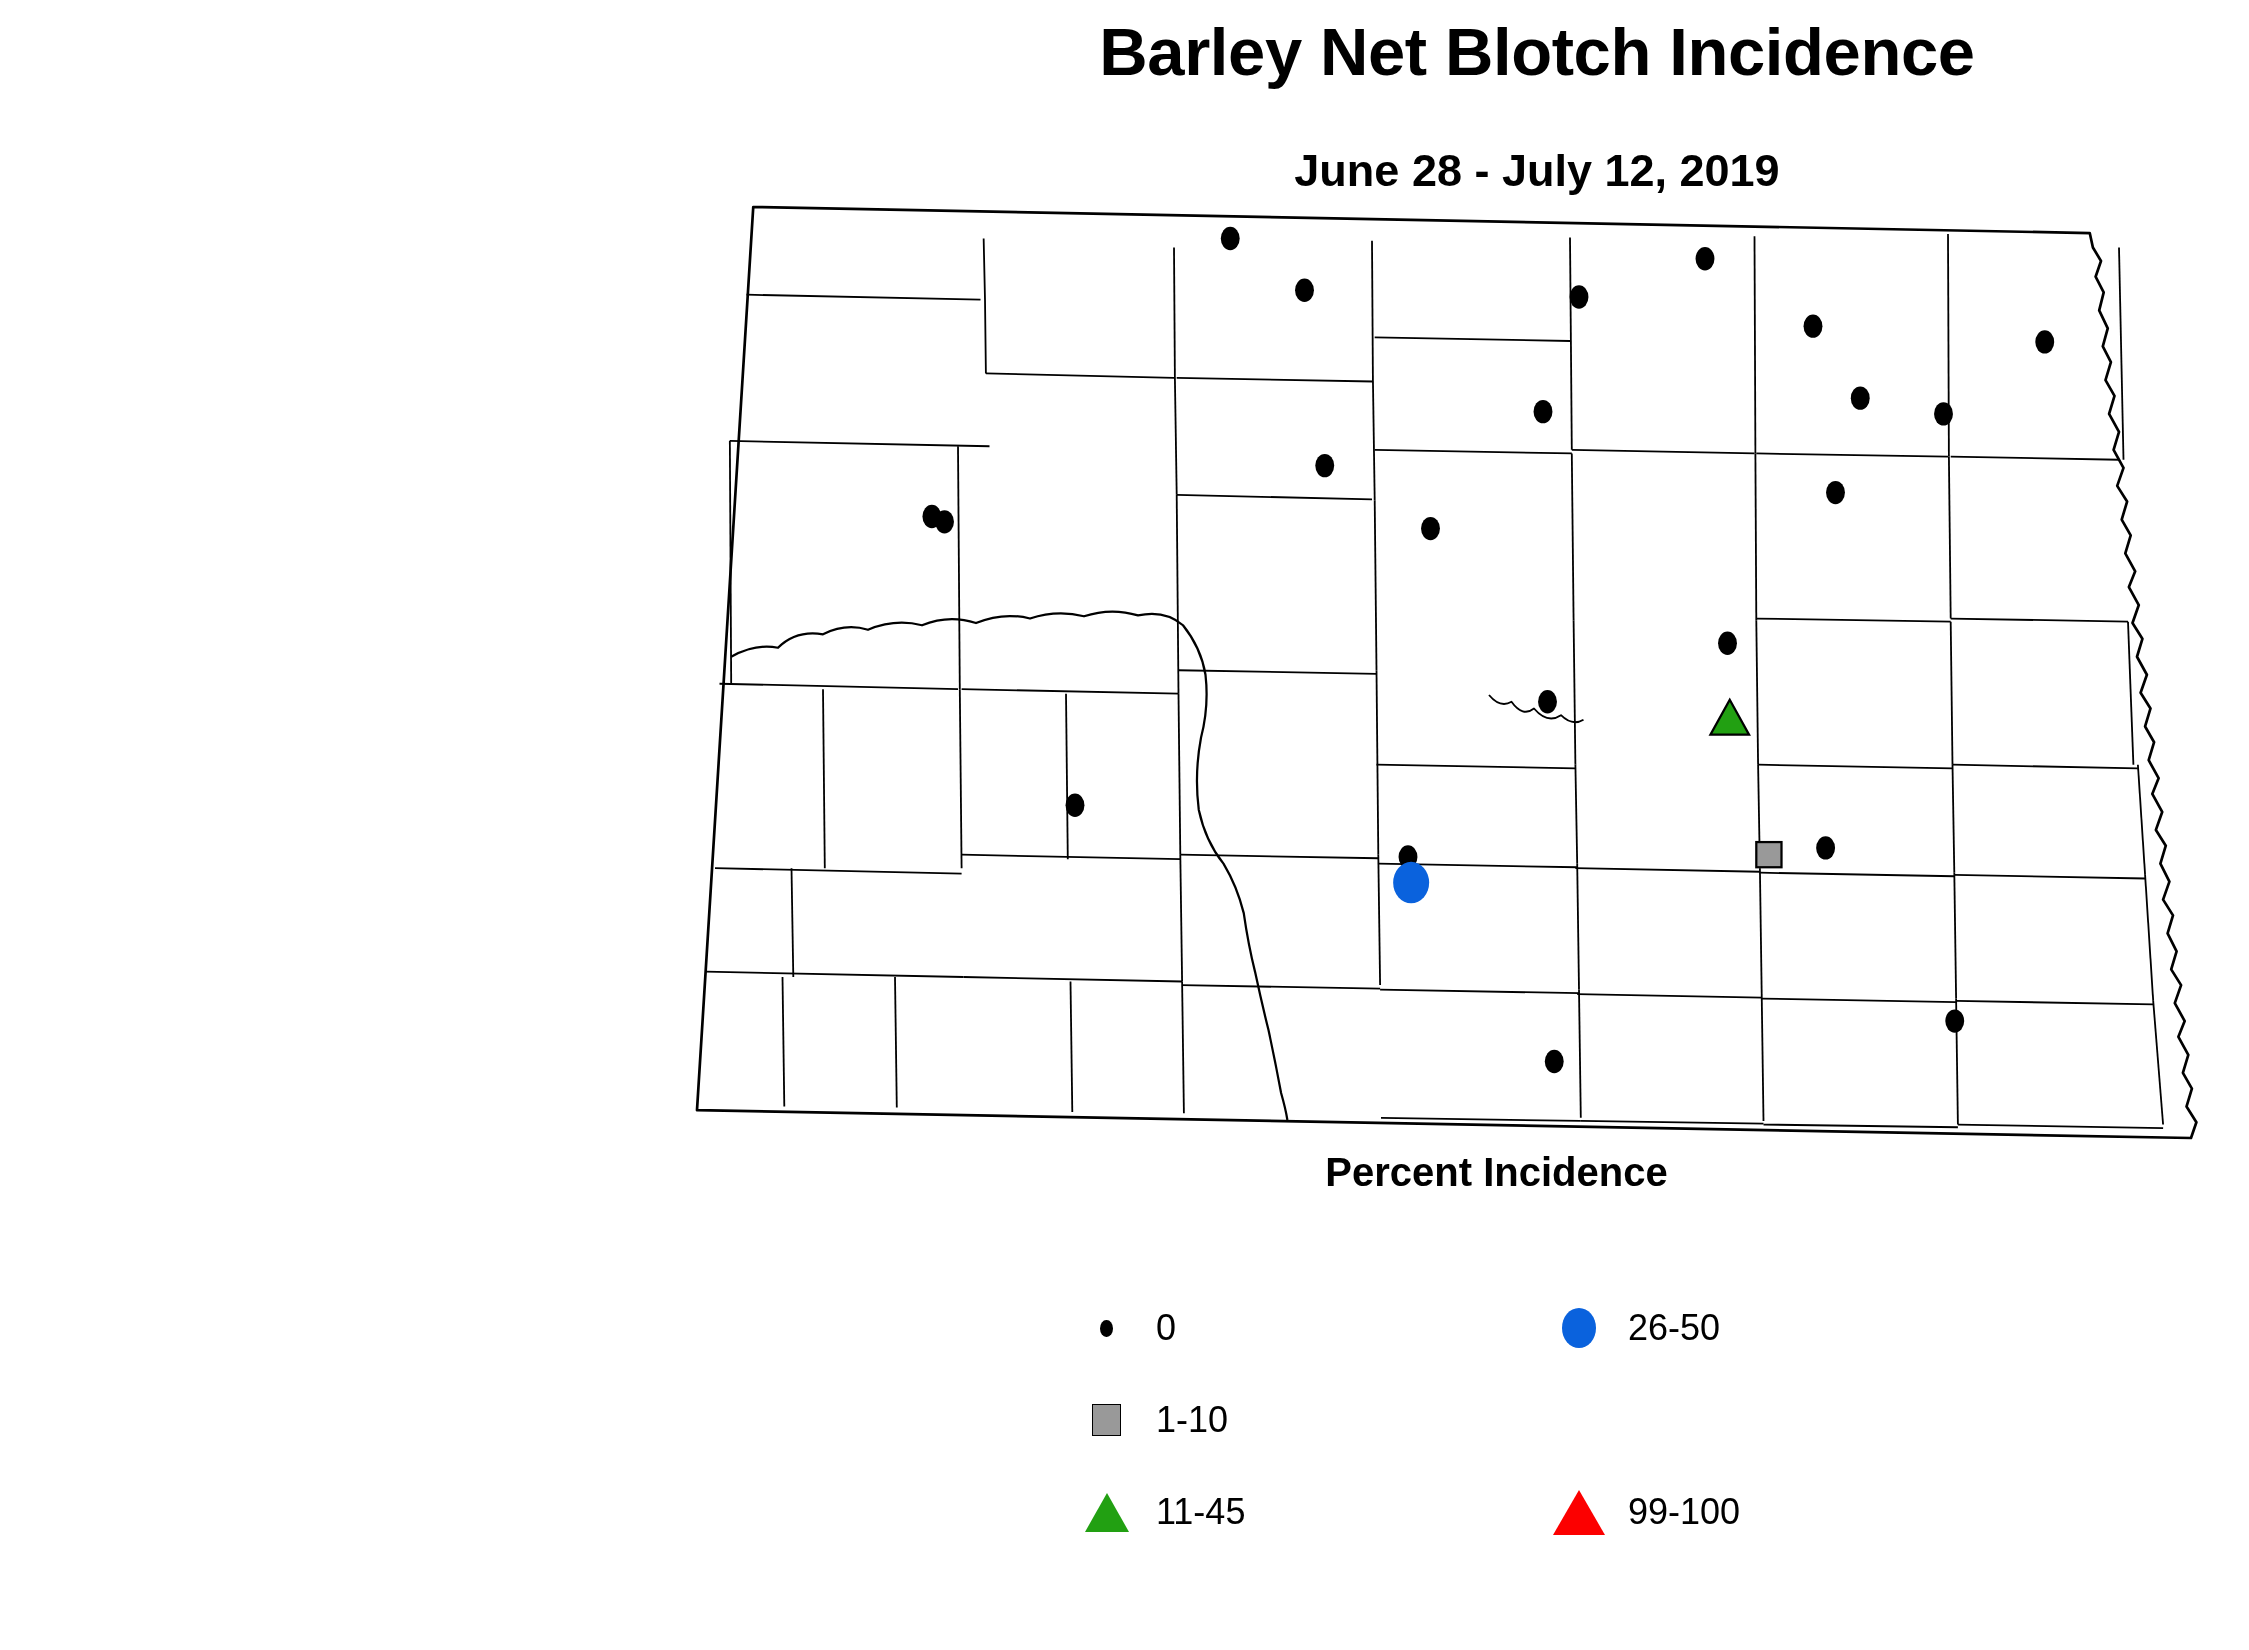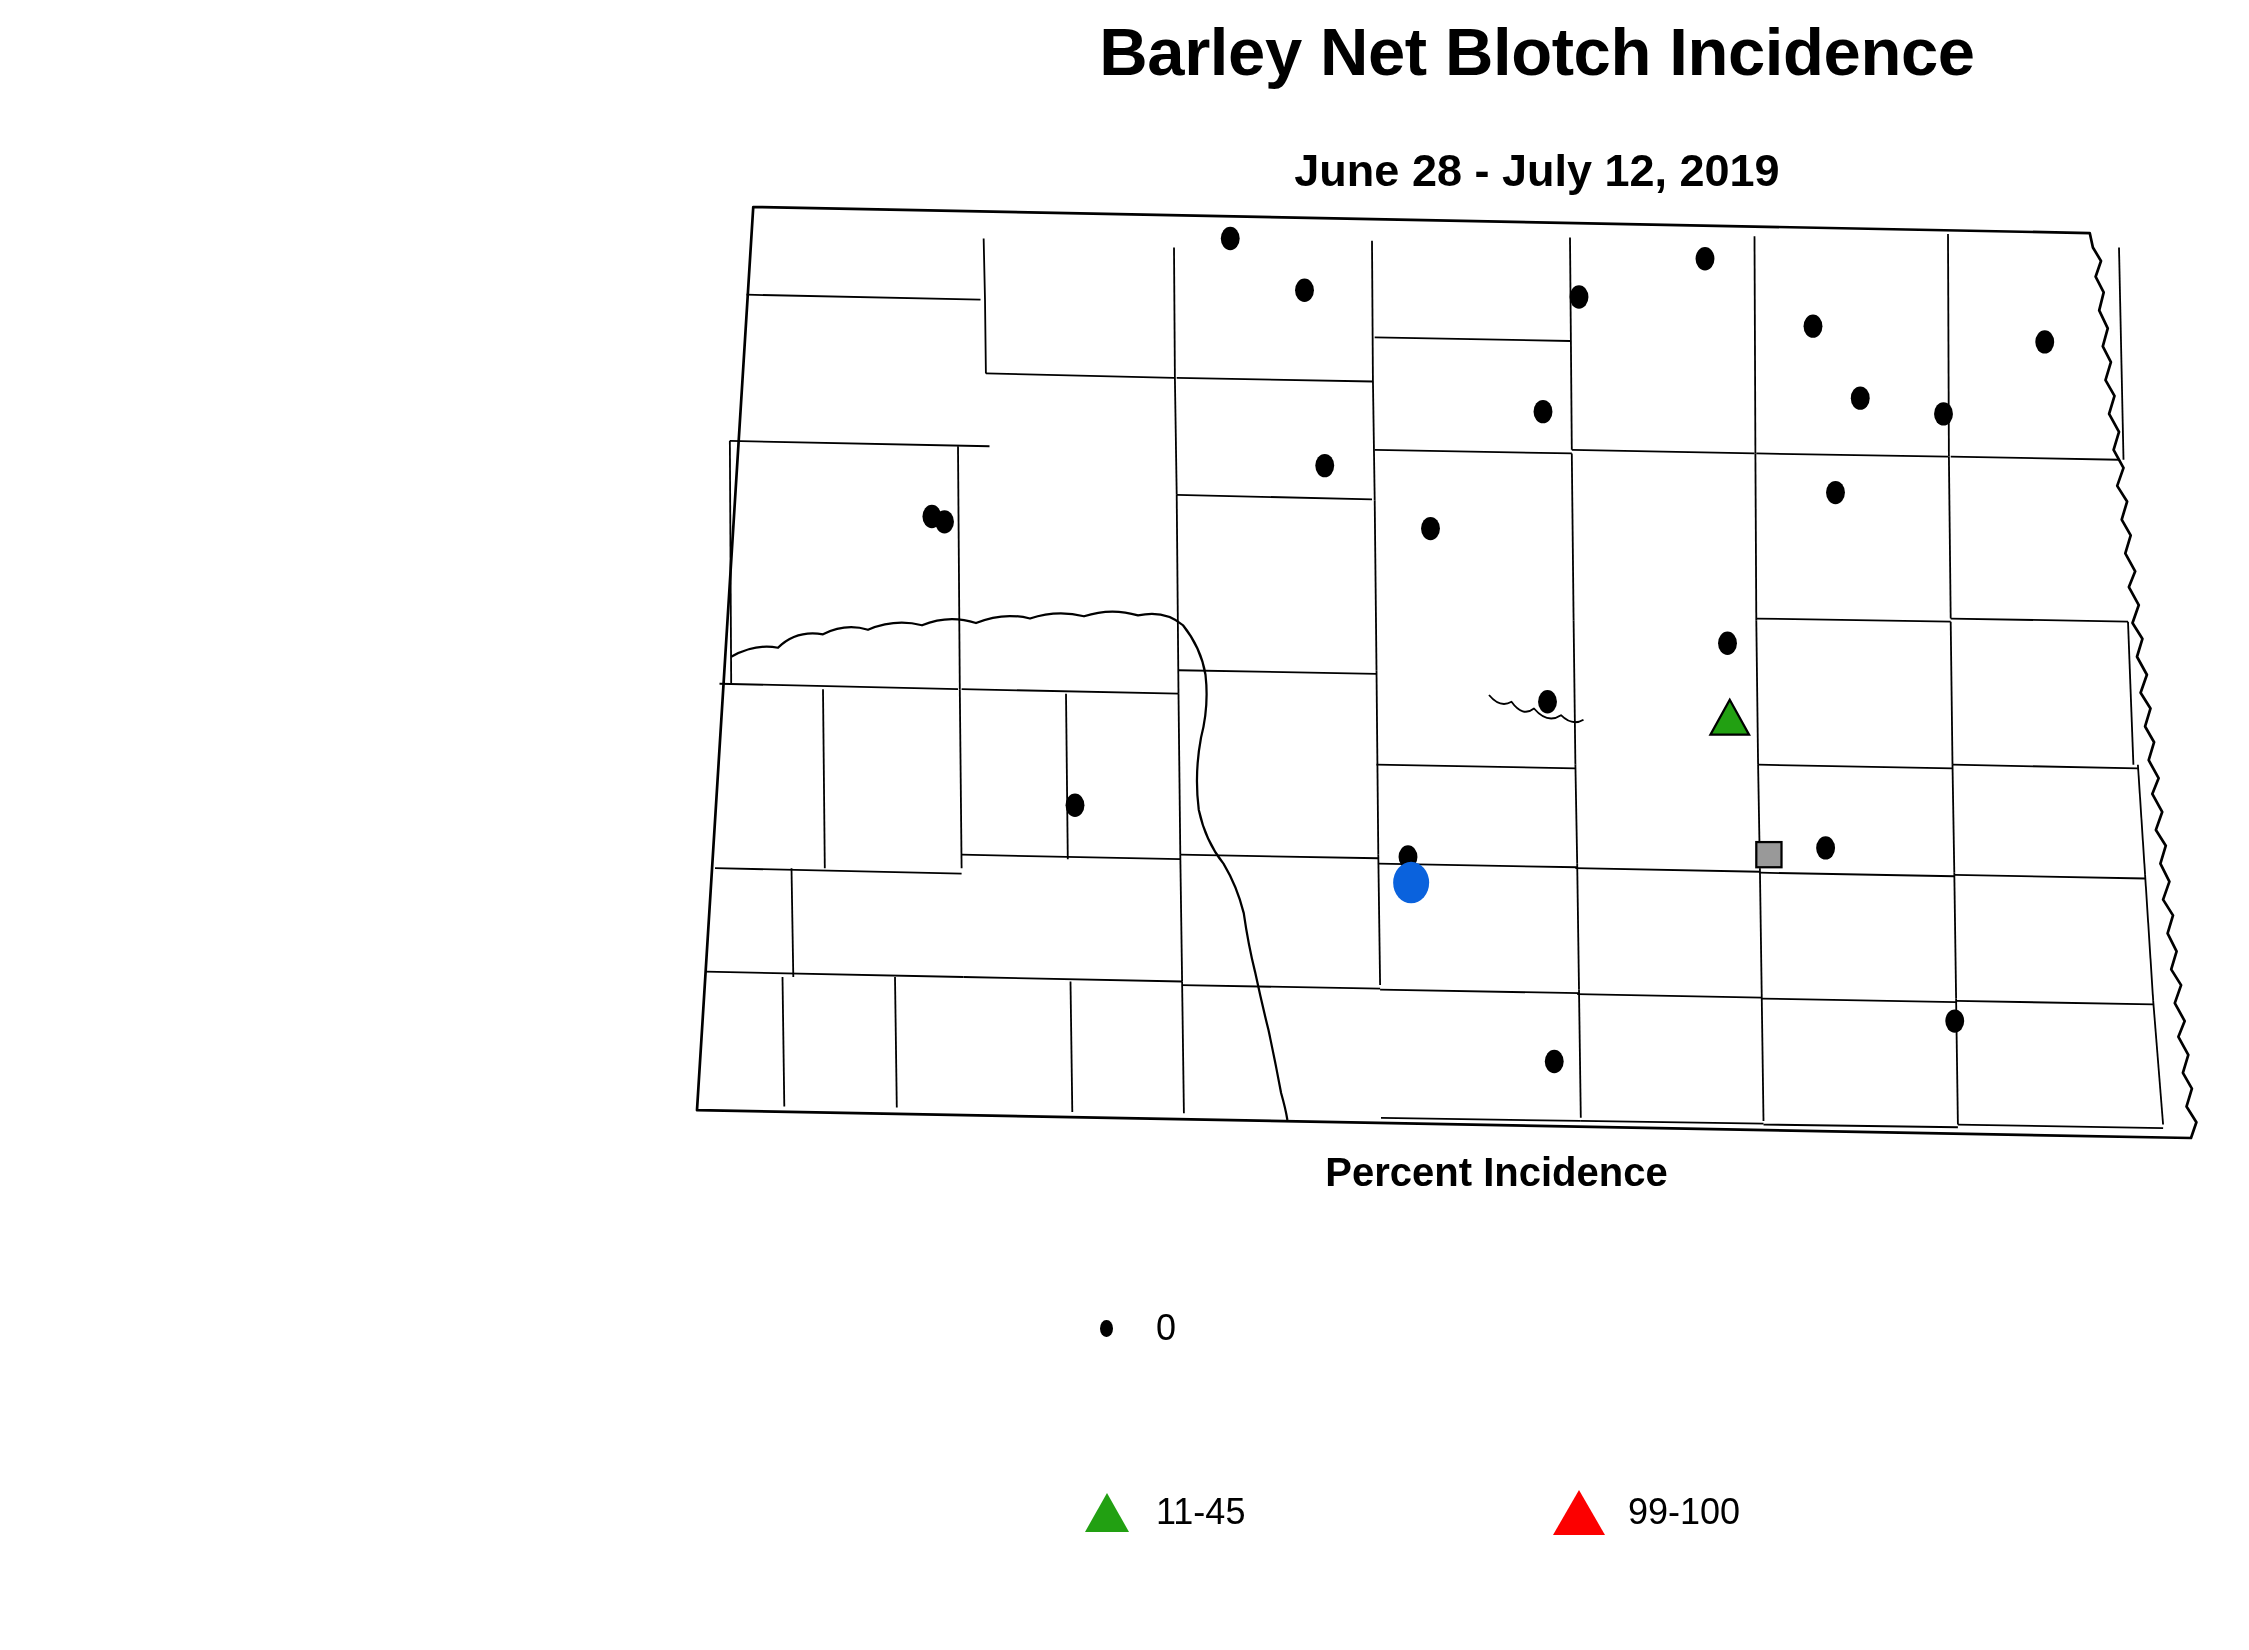--- a/index.html
+++ b/index.html
@@ -212,28 +212,40 @@
 
     <div id="legend-grid">
 
       <div class="legend-row">
         <div class="legend-cell">
           <span class="swatch-box">
               <span class="sw-dot-small"></span>
             </span>
           <span class="legend-label">0</span>
         </div>
-      </div>
-
-      <div class="legend-row">
+        <div class="legend-cell right">
+          <span class="swatch-box">
+              <span class="sw-dot-big"></span>
+            </span>
+          <span class="legend-label">26-50</span>
+        </div>
       </div>
 
       <div class="legend-row">
         <div class="legend-cell">
           <span class="swatch-box">
+              <span class="sw-square"></span>
+            </span>
+          <span class="legend-label">1-10</span>
+        </div>
+      </div>
+
+      <div class="legend-row">
+        <div class="legend-cell">
+          <span class="swatch-box">
               <span class="sw-tri"></span>
             </span>
           <span class="legend-label">11-45</span>
         </div>
         <div class="legend-cell right">
           <span class="swatch-box">
               <span class="sw-tri red"></span>
             </span>
           <span class="legend-label">99-100</span>
         </div>

